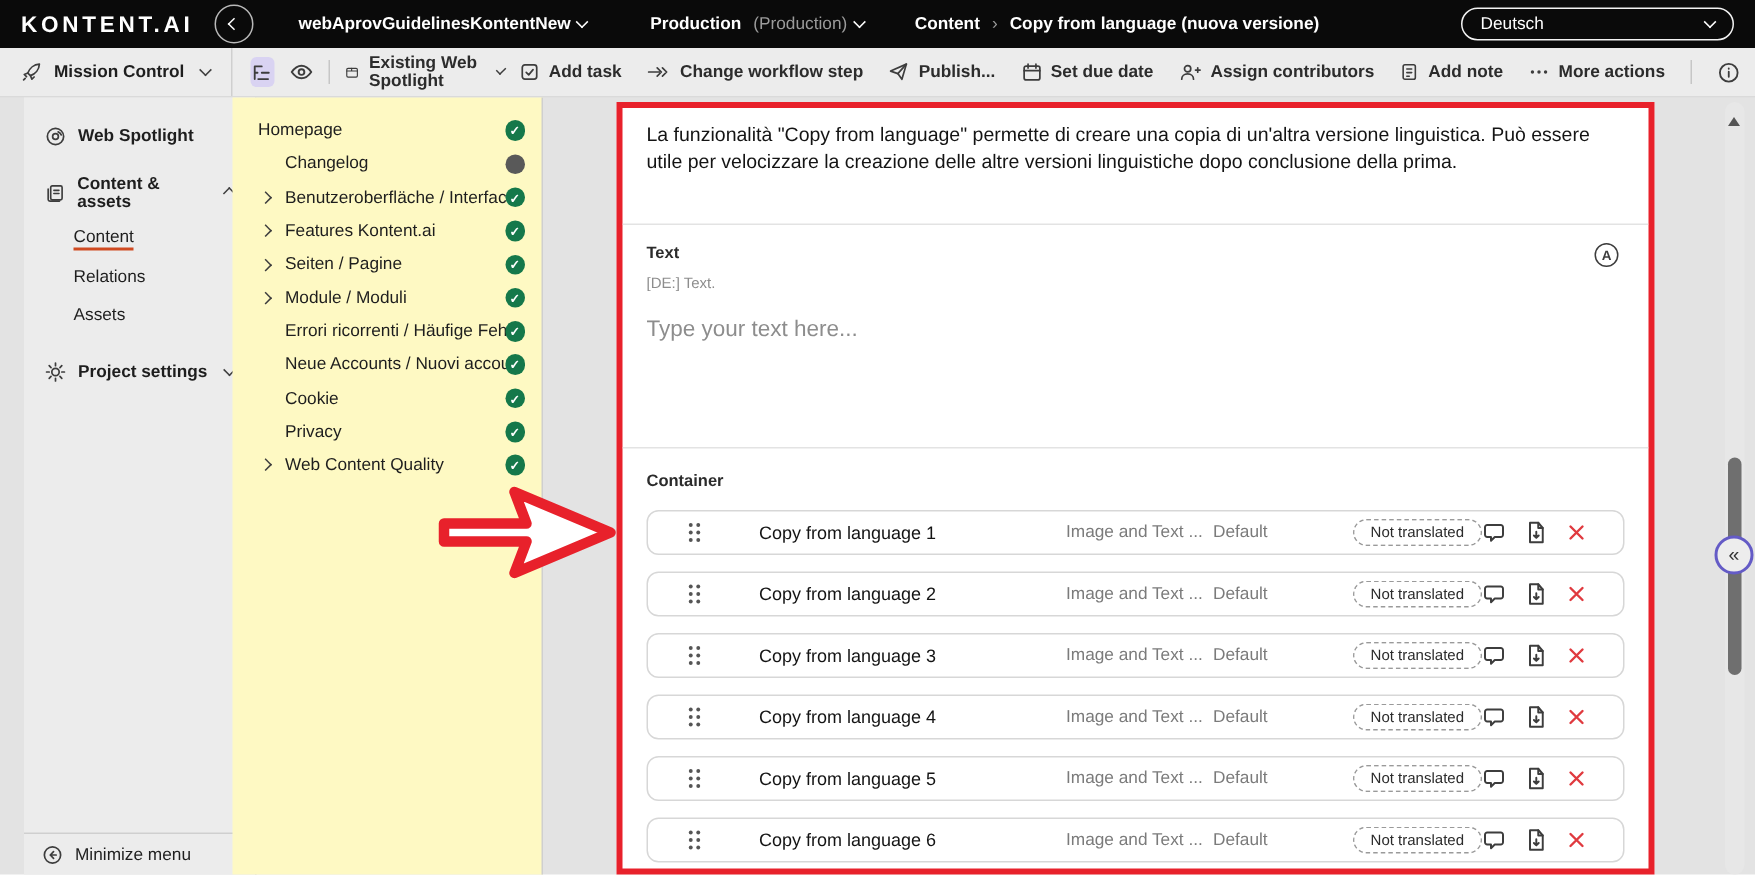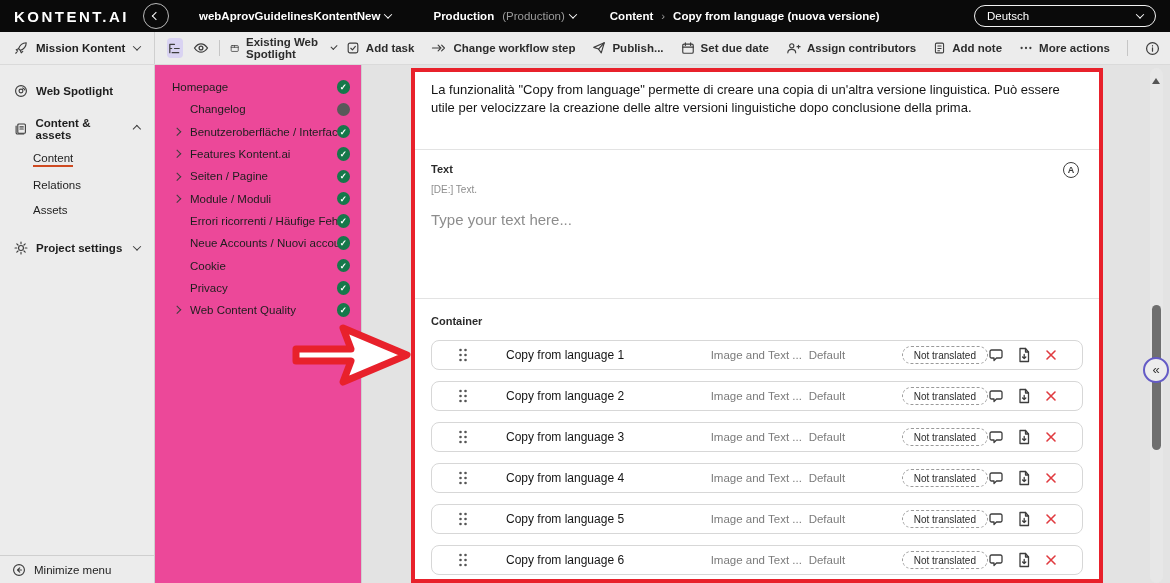--- a/index.html
+++ b/index.html
@@ -54,37 +54,37 @@
   .tool-ic { width:24px; height:20px; display:flex; align-items:center; justify-content:center; border-radius:4px; cursor:pointer; }
   .tool-ic.active { background:#d9d3f2; }
   .vsep { width:1px; height:16px; background:#c6c6c6; }
   .spot-btn { display:flex; align-items:center; gap:7px; font-weight:600; cursor:pointer; color:#2c2c2c; }
   .spot-btn .chev { color:#3d3d3d; }
   .tb-actions { margin-left:auto; display:flex; align-items:center; gap:17px; }
   .act-btn { display:flex; align-items:center; gap:6px; cursor:pointer; font-weight:600; color:#2c2c2c; white-space:nowrap; }
 
   
   .sidebar {
-    position:absolute; top:65px; left:0; width:155px; bottom:0;
+    position:absolute; top:65px; left:16px; width:155px; bottom:0;
     background:#ececec; border-right:1px solid #cfcfcf;
   }
   .sb-item { display:flex; align-items:center; gap:8px; padding:0 14px; height:24px; font-weight:600; cursor:pointer; color:#1e1e1e; }
   .sb-item .chev { margin-left:auto; color:#3d3d3d; }
   .sb-sub { padding-left:33px; font-weight:400; height:25px; display:flex; align-items:center; cursor:pointer; }
   .sb-sub.active span { border-bottom:2px solid #cf4a21; padding-bottom:1px; }
   .mt8 { margin-top:14px; } .mt4 { margin-top:6px; }
   .sb-bottom {
     position:absolute; bottom:0; left:0; right:0; height:28px; border-top:1px solid #cfcfcf;
     display:flex; align-items:center; gap:8px; padding:0 12px; cursor:pointer; font-weight:400;
   }
 
   
   .tree {
     position:absolute; top:65px; left:155px; width:207px; bottom:0;
-    background:#ec4899; border-right:1px solid #cfcfcf; padding-top:11px;
+    background:#fef9c3; border-right:1px solid #cfcfcf; padding-top:11px;
   }
   .tree-item { position:relative; display:flex; align-items:center; height:22.3px; padding-left:35px; cursor:pointer; white-space:nowrap; }
   .tree-item.root { padding-left:17px; }
   .tree-item .chev { position:absolute; left:19px; color:#3d3d3d; width:5.5px; height:5.5px; }
   .tree-item .lbl { overflow:hidden; max-width:152px; text-overflow:clip; }
   .st {
     position:absolute; right:11px; width:13.5px; height:13.5px; border-radius:50%;
     background:#15784a; color:#fff; font-size:8.5px; font-weight:700;
     display:flex; align-items:center; justify-content:center;
   }
@@ -165,21 +165,21 @@
     <span class="chev down"></span>
   </div>
 </div>
 
 <div class="row2">
   <div class="sb-head">
     <svg width="14" height="14" viewBox="0 0 16 16" class="ico">
       <path d="M14 2c-4 .2-7.5 3-8.8 6.8l2 2C11 9.5 13.8 6 14 2z"></path>
       <path d="M5.2 8.8L2.5 9.9l1.7 1.7M7.2 10.8l1.1 2.7 1.7-1.7M3.2 12.8l-1.2 1.2"></path>
     </svg>
-    <span>Mission Kontent</span>
+    <span>Mission Control</span>
     <span class="chev down"></span>
   </div>
   <div class="toolbar">
     <div class="tool-ic active">
       <svg width="15" height="15" viewBox="0 0 16 16" class="ico">
         <path d="M3 3.5h5M3 8h2M8 8h5M5.5 12.5h7M3 3.5v9"></path>
       </svg>
     </div>
     <div class="tool-ic">
       <svg width="16" height="16" viewBox="0 0 16 16" class="ico">

